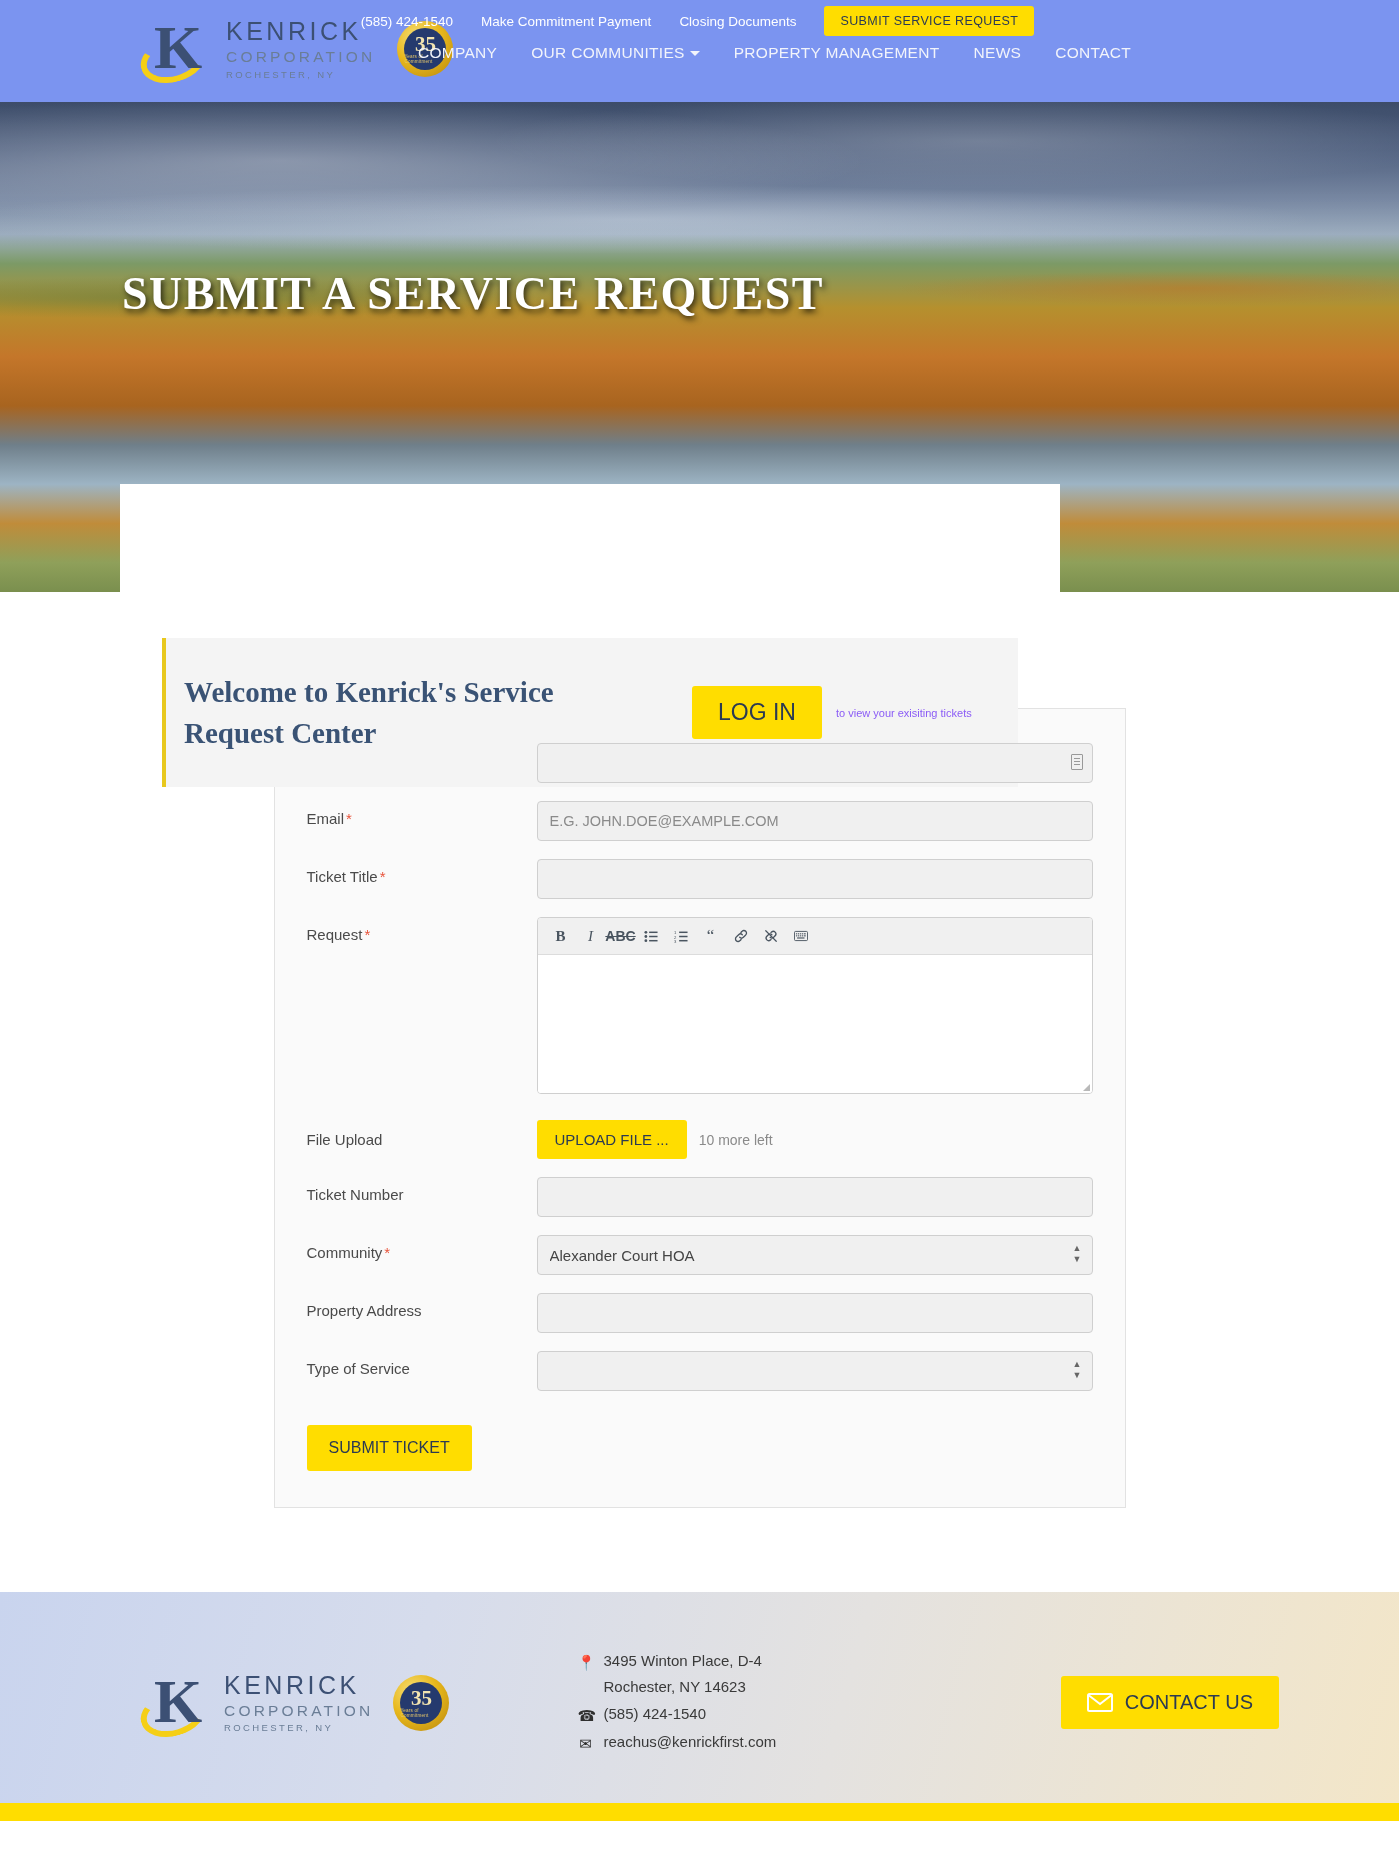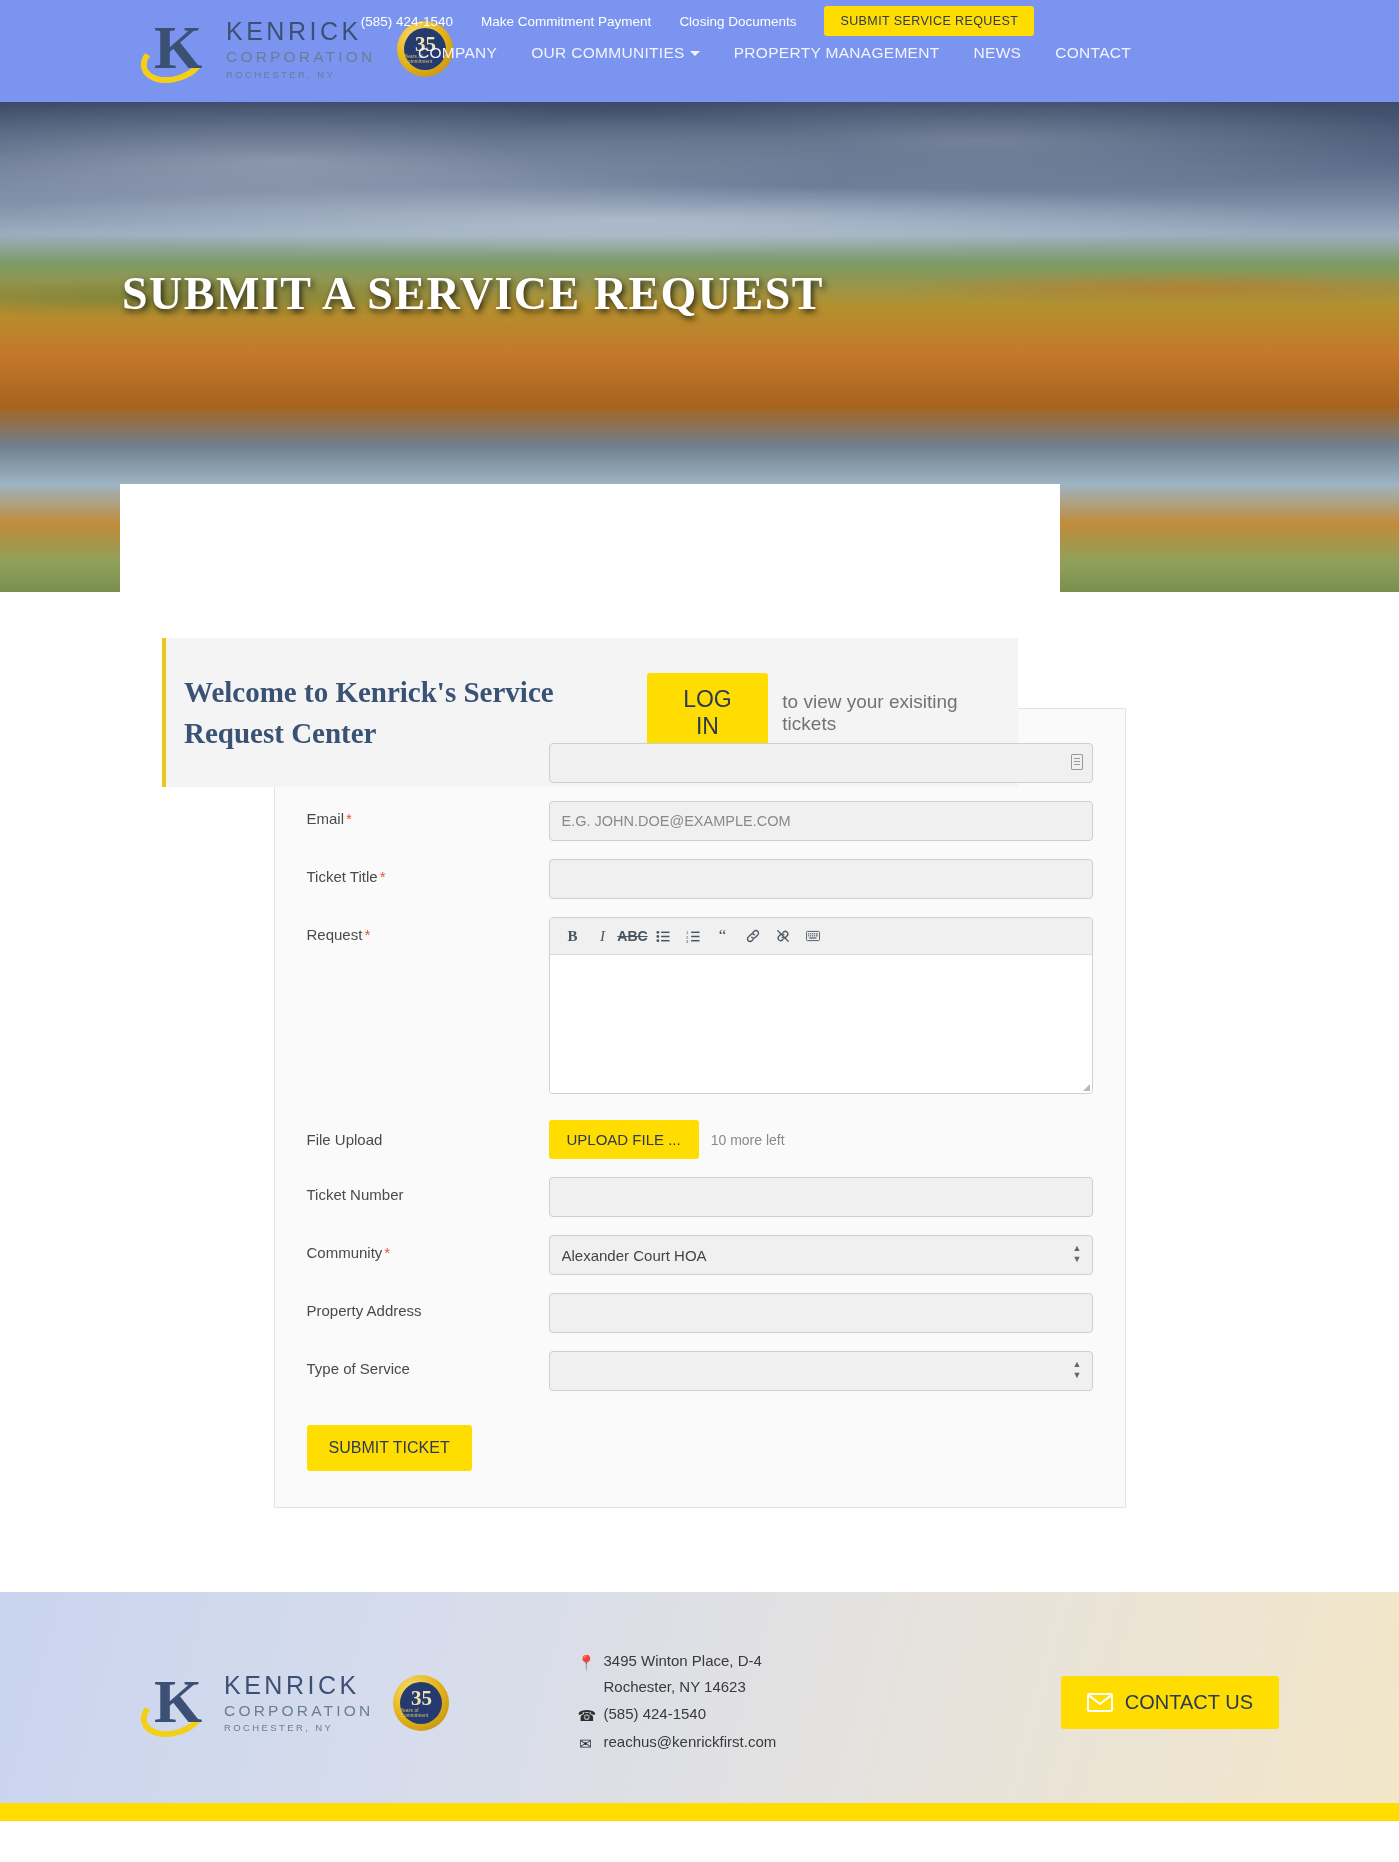--- a/index.html
+++ b/index.html
@@ -132,28 +132,28 @@
     margin:0; width:430px;
     font-family:"Liberation Serif", serif;
     font-size:29px; font-weight:700; color:#3a5375; line-height:1.4;
   }
   .login-btn {
     background:#ffdd00; color:#2b3a52;
     font-size:23px; padding:13px 26px; border:none;
     border-radius:3px; cursor:pointer; margin-left:78px;
     font-family:"Liberation Sans", sans-serif;
   }
-  .login-note { font-size:19px; color:#737373; margin-left:14px; }
+  .login-note { font-size:11px; color:#8b5cf6; margin-left:14px; }
 
   .formbox {
     margin:116px auto 0; width:852px;
     background:#fafafa; border:1px solid #e2e2e2;
     padding:34px 16px 36px 16px;
   }
-  .frow { display:flex; align-items:flex-start; margin-bottom:18px;gap:12px; }
+  .frow { display:flex; align-items:flex-start; margin-bottom:18px; }
   .flabel {
     width:246px; padding-top:9px; padding-left:16px;
     font-size:15px; color:#4a4a4a;
   }
   .req { color:#e8533a; margin-left:2px; }
   .fctl { flex:1; padding-right:16px; }
   .inp {
     width:100%; height:40px; background:#f0f0f0;
     border:1px solid #cfcfcf; border-radius:4px;
     padding:4px 12px; font-size:14.5px; color:#555;

